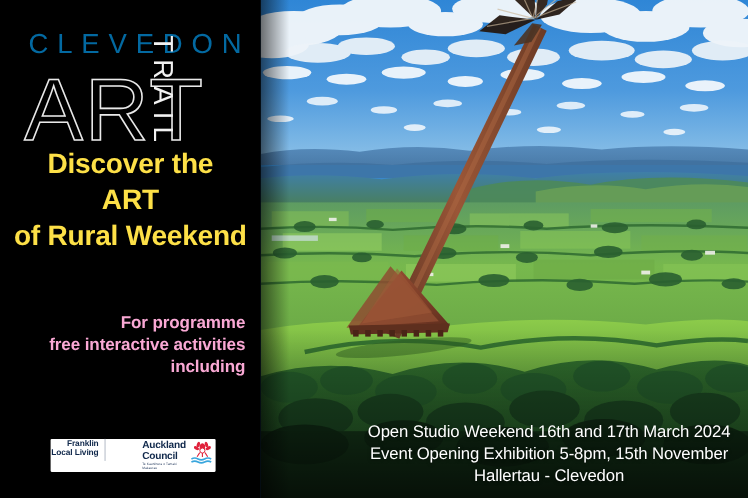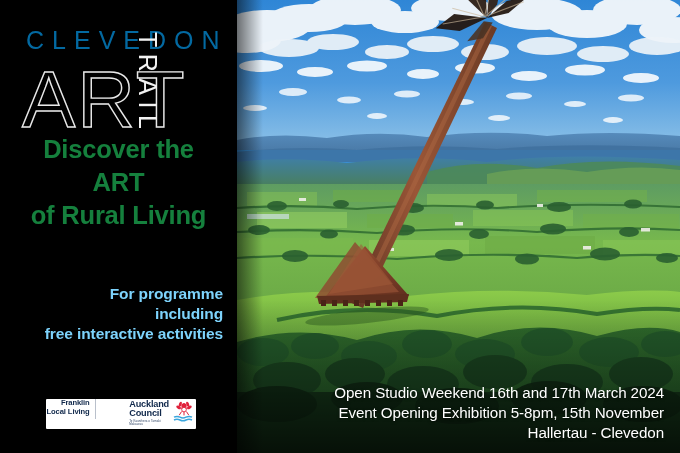--- a/index.html
+++ b/index.html
@@ -50,34 +50,34 @@
     white-space:nowrap;
     line-height:1;
     transform:rotate(90deg);
     transform-origin:left top;
   }
 
   
   .tagline{
     position:absolute;left:0;top:133px;width:237px;
     text-align:center;
-    color:#15803d;
+    color:#fde047;
     font-size:25.5px;font-weight:700;
     line-height:1.30;
     letter-spacing:-0.2px;
   }
 
   
   .programme{
     position:absolute;right:14px;top:284px;width:215px;
     text-align:right;
     line-height:1.28;
   }
   .programme .orange{
-    color:#7dd3fc;
+    color:#f9a8d4;
     font-size:15.5px;
     font-weight:600;
     display:block;
     letter-spacing:-0.1px;
   }
   .programme .url{
     display:block;
     color:#ffffff;
     font-size:17.5px;
     font-weight:600;
@@ -131,21 +131,21 @@
     position:absolute;left:237px;top:0;
     width:443px;height:453px;
     overflow:hidden;
     background:#3a8fd6;
   }
   .photo svg{display:block;width:443px;height:453px;}
 
   
   .caption{
     position:absolute;right:16px;bottom:10px;
-    text-align:right;
+    text-align:center;
     color:#ffffff;
     font-size:15.2px;
     font-weight:400;
     line-height:1.32;
     letter-spacing:-0.1px;
     z-index:6;
     text-shadow:0 1px 3px rgba(0,0,0,.55);
   }
   .caption span{display:block;}
 </style>
@@ -158,27 +158,27 @@
 
     <div class="logo-block">
       <div class="logo-clevedon">CLEVEDON</div>
       <div class="logo-art">ART</div>
       <div class="logo-trail">TRAIL</div>
     </div>
 
     <div class="tagline">
       <div>Discover the</div>
       <div>ART</div>
-      <div>of Rural Living</div>
+      <div>of Rural Weekend</div>
     </div>
 
     <div class="programme">
       <span class="orange">For programme</span>
+      <span class="orange">free interactive activities</span>
       <span class="orange">including</span>
-      <span class="orange">free interactive activities</span>
     </div>
 
     <div class="sponsors">
       <div class="spon-franklin">
         <div>Franklin</div>
         <div>Local Living</div>
       </div>
       <div class="spon-divider"></div>
       <div class="spon-auckland">
         <div class="spon-ak-text">

